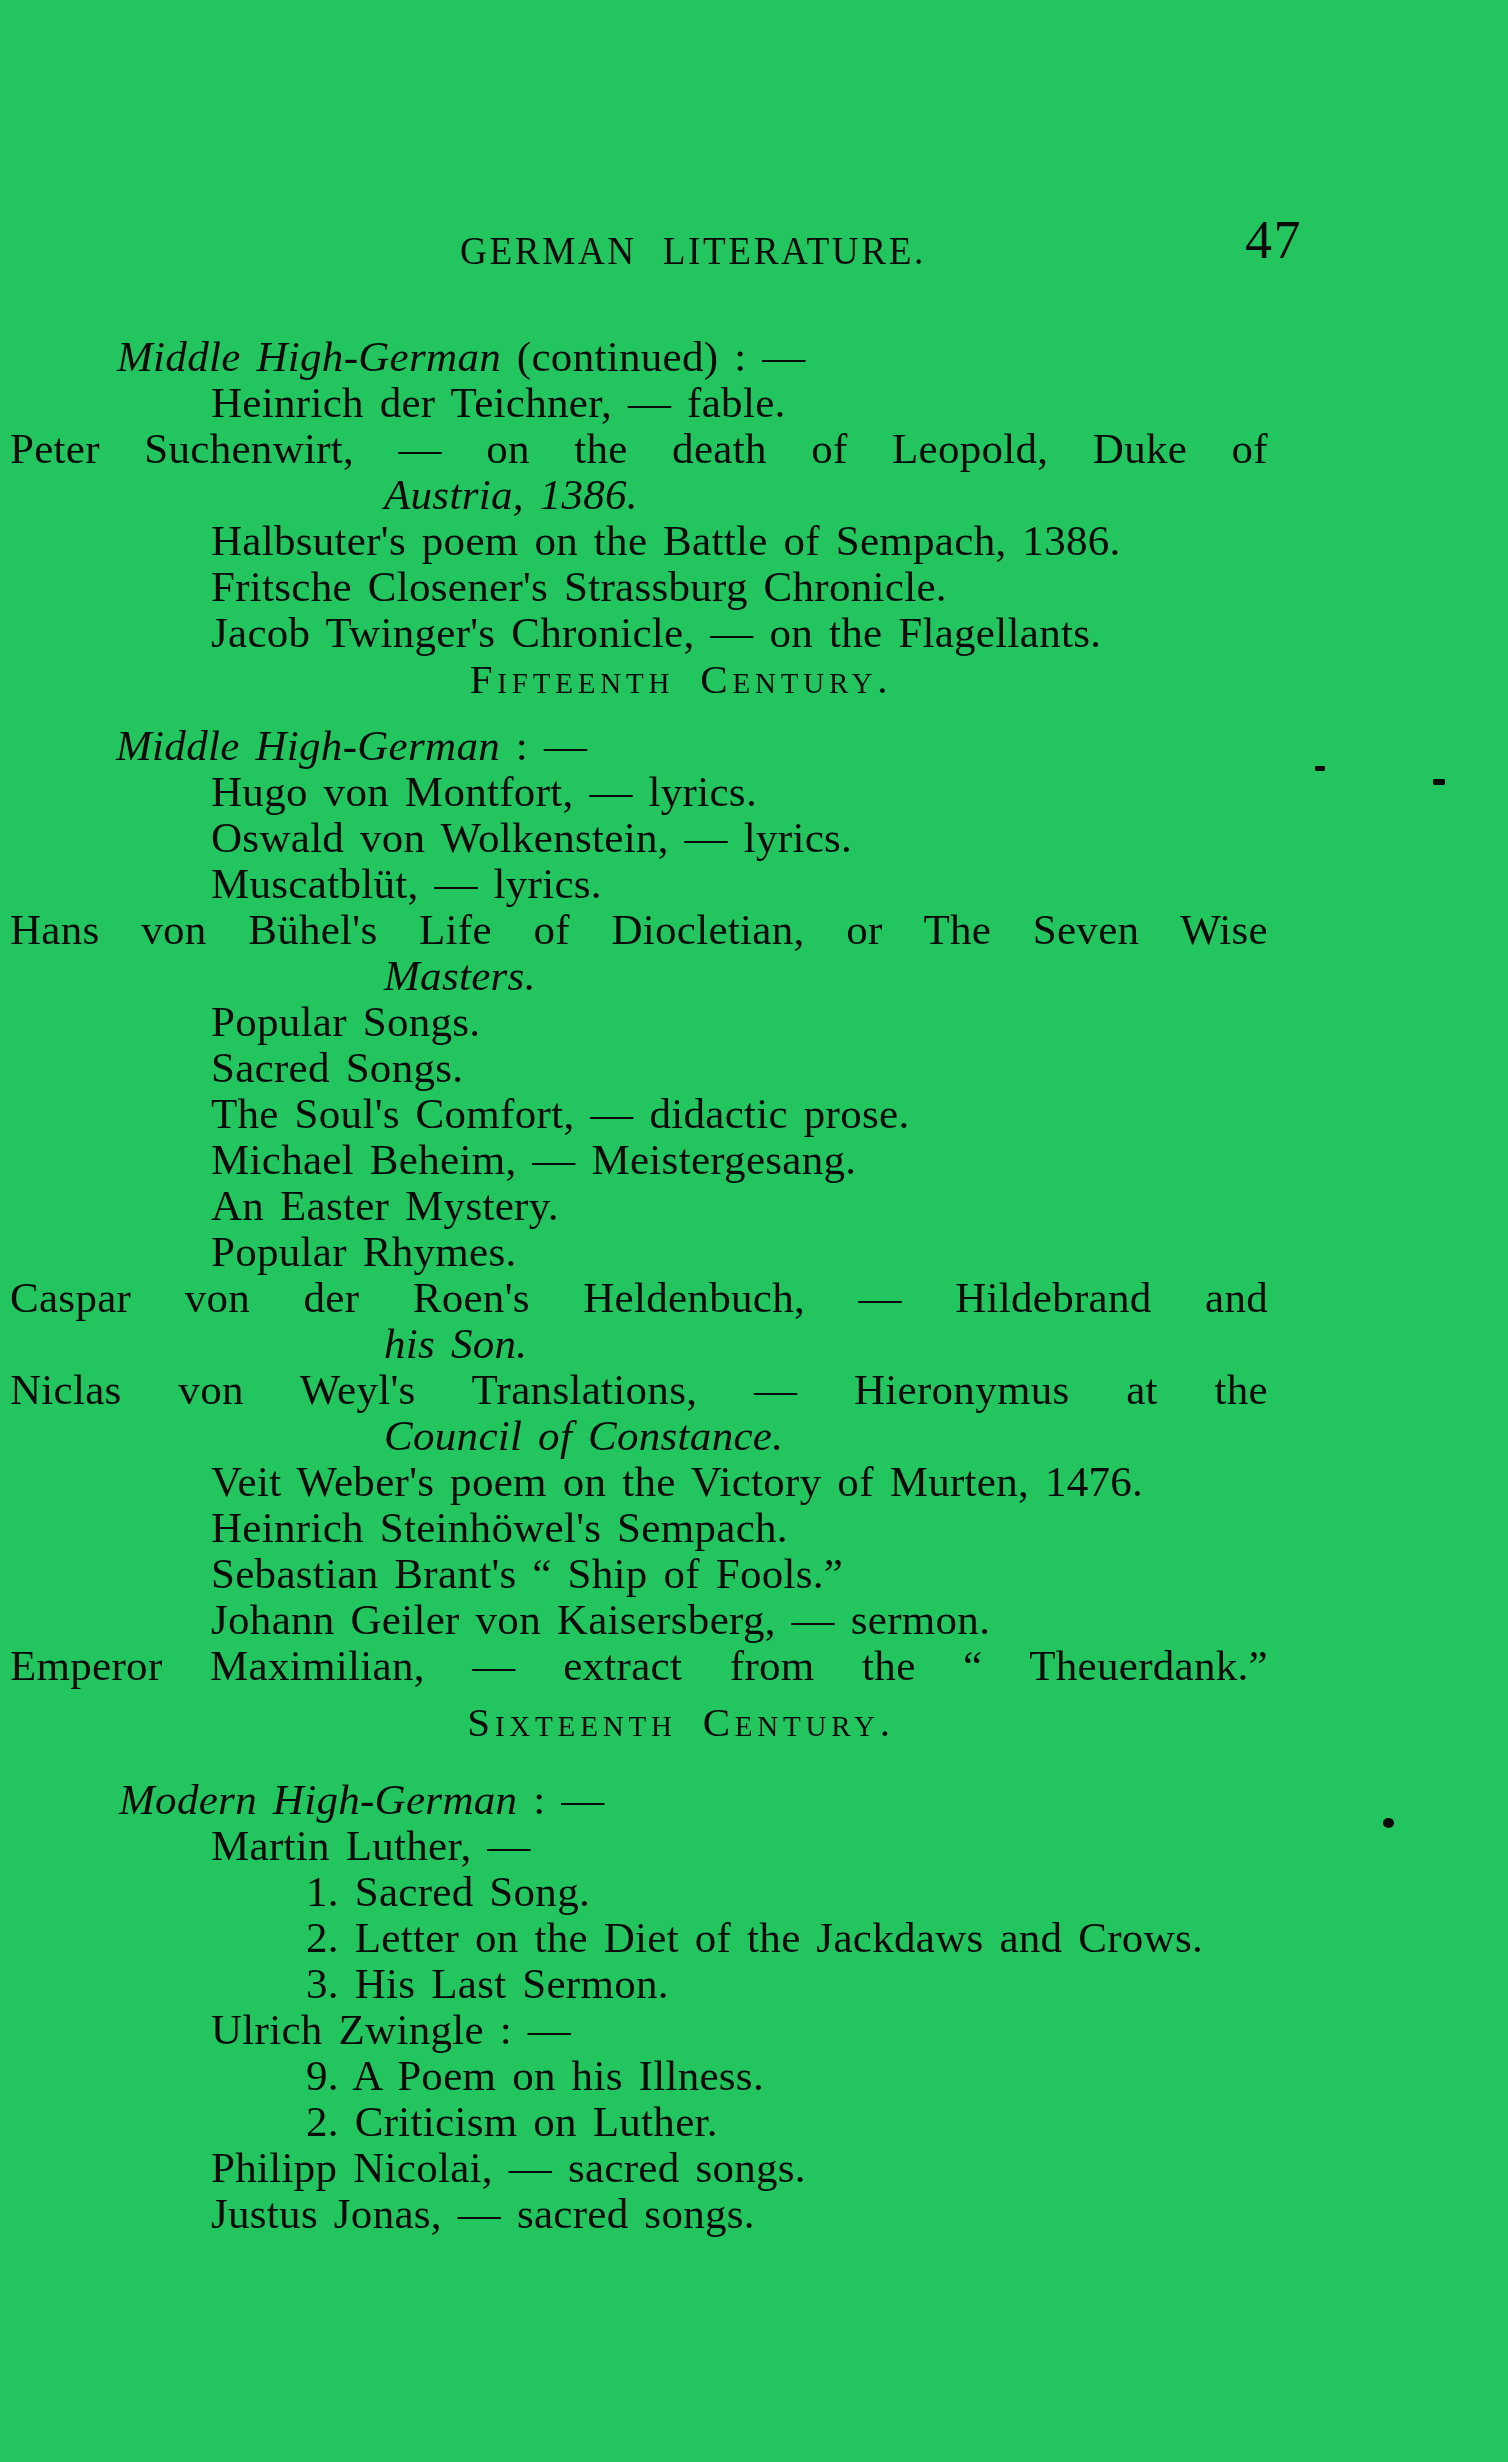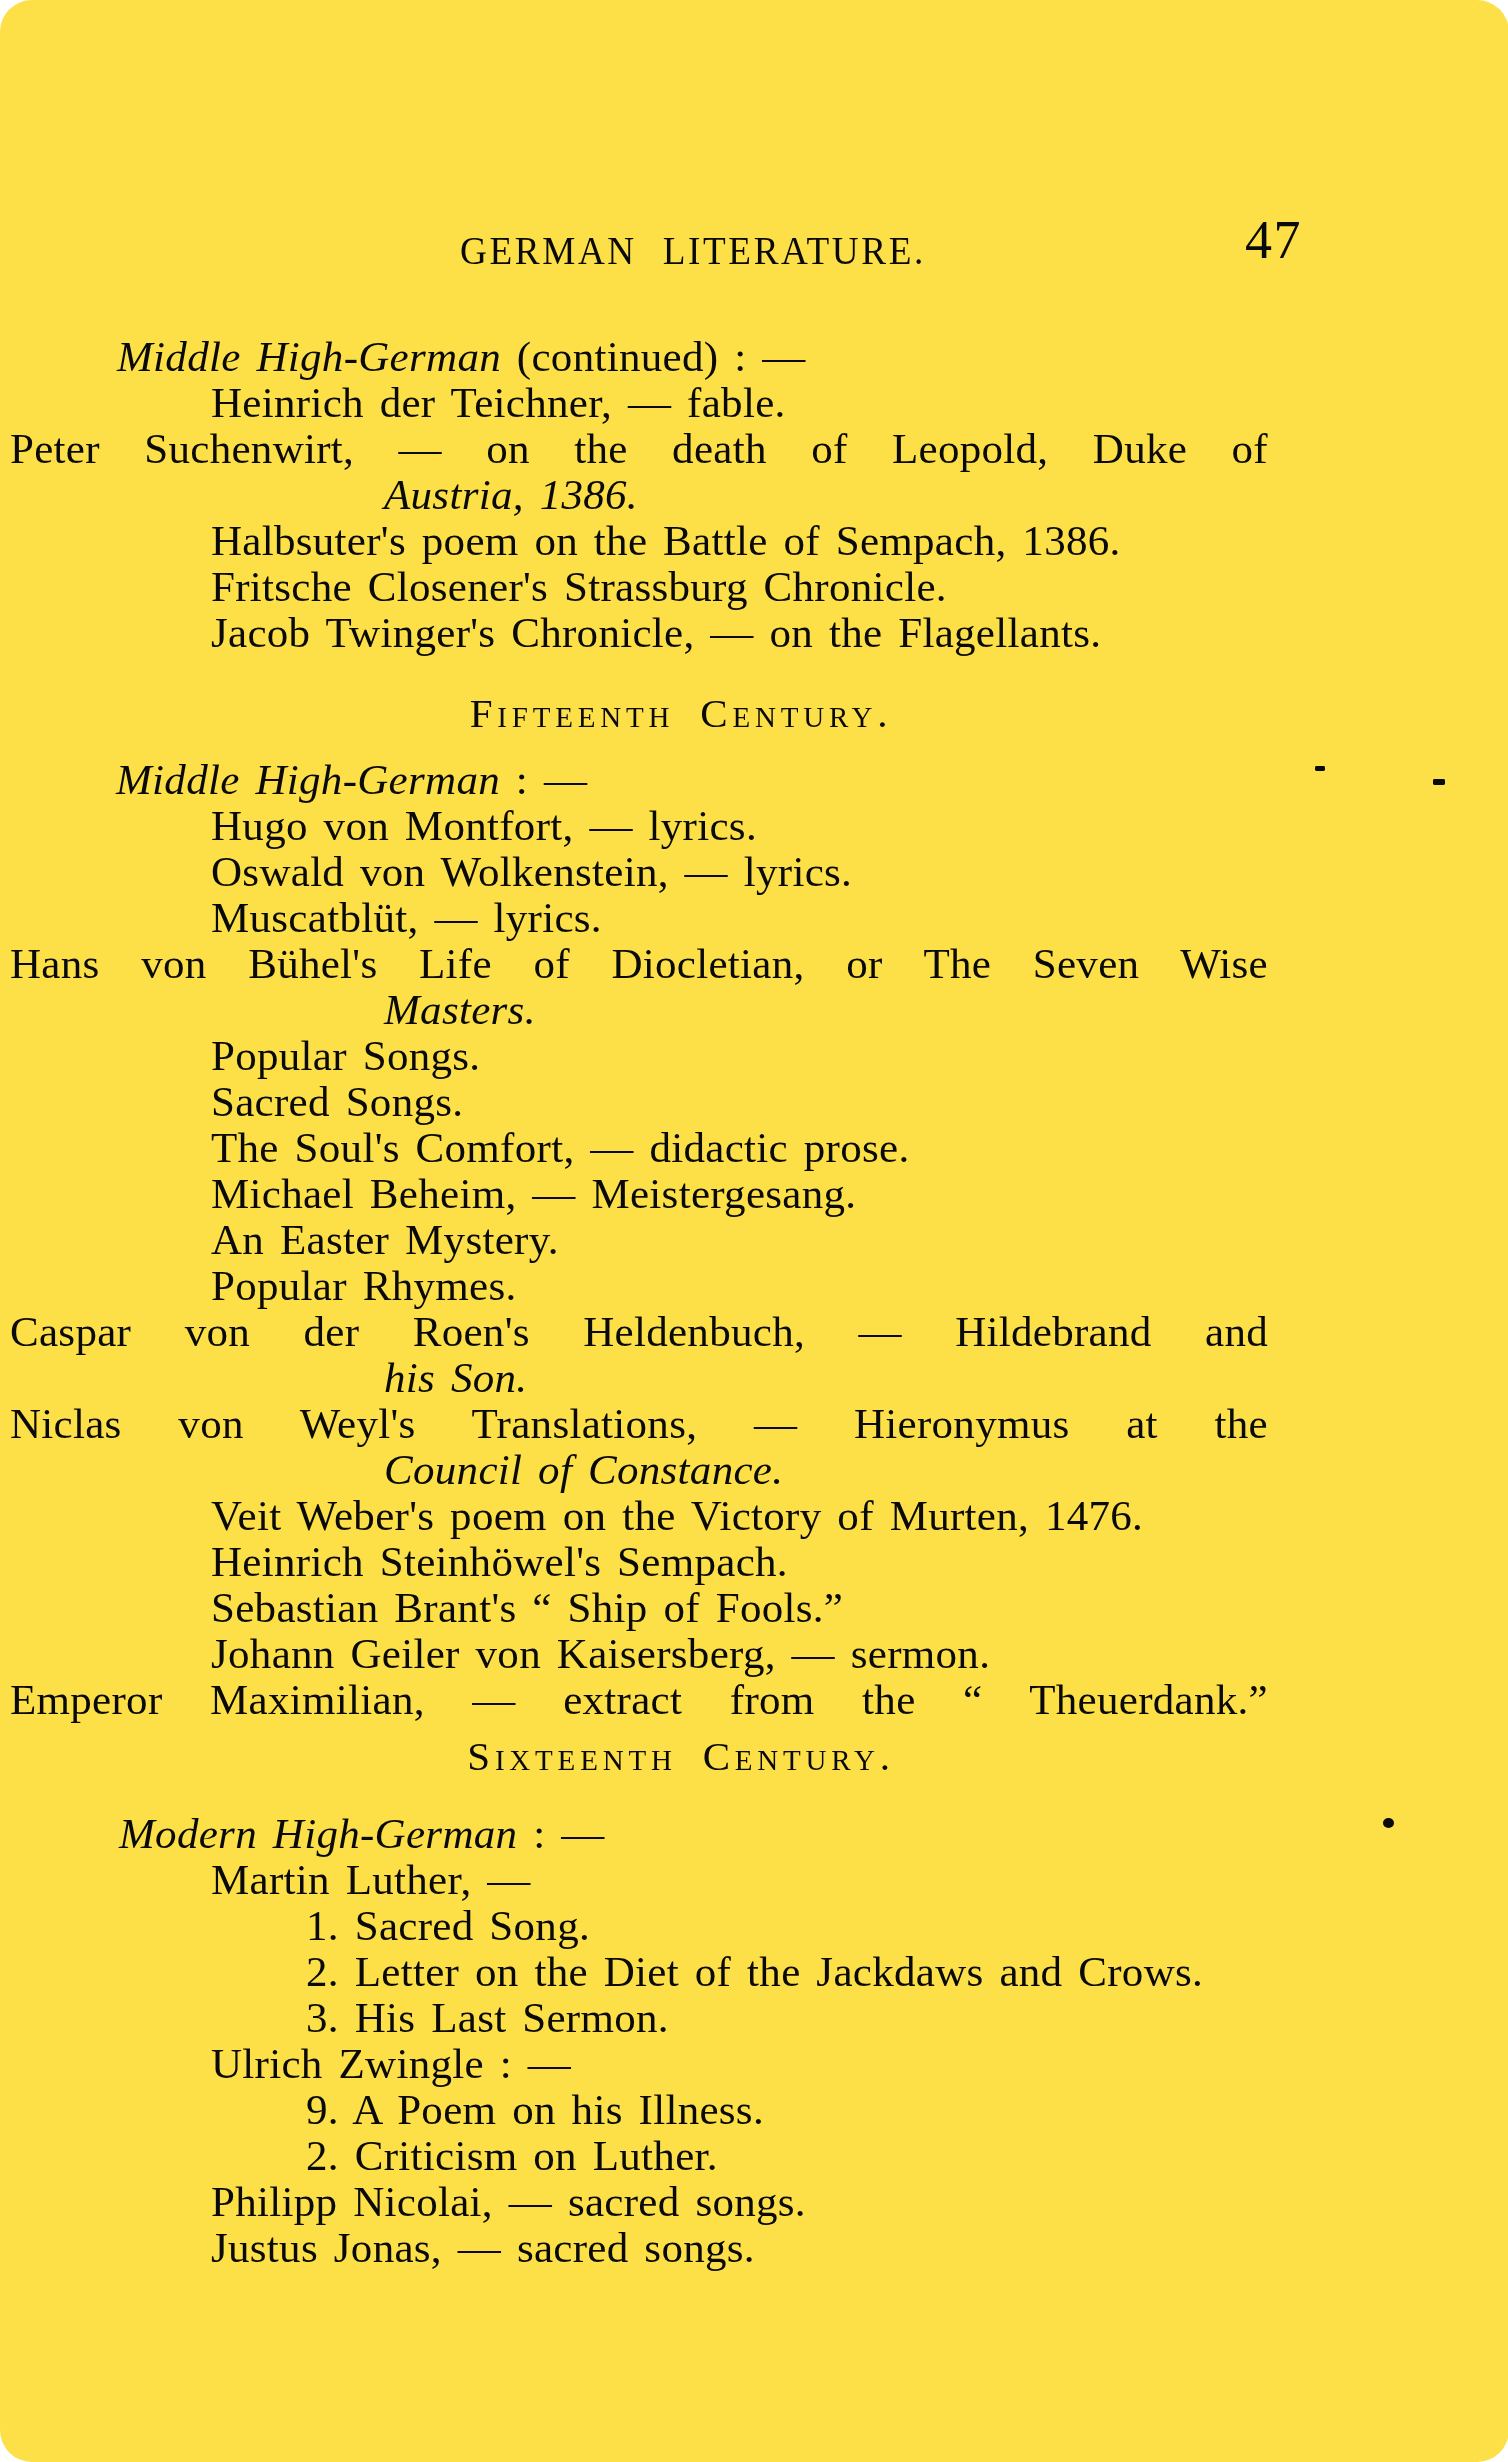--- a/index.html
+++ b/index.html
@@ -4,25 +4,24 @@
 <style>
   html, body {
     margin: 0;
     padding: 0;
     background: #ffffff;
   }
   .page {
     position: relative;
     width: 1509px;
     height: 2462px;
-    background: #fde047;
+    background: #22c55e;
     color: #0a0a0a;
     font-family: "Liberation Serif", "DejaVu Serif", serif;
     overflow: hidden;
-    border-radius: 32px;
   }
   
   .running-head {
     position: relative;
     height: 46px;
     margin-top: 223px;
   }
   .running-title {
     position: absolute;
     left: 460px;
@@ -68,21 +67,21 @@
     font-size: 41px;
     line-height: 46px;
     font-variant: small-caps;
     letter-spacing: 4.8px;
     word-spacing: 11px;
     text-align: center;
     padding-right: 147px;
   }
   
   .sec-0 .group-header { margin-top: 65px; }
-  .sec-1 .century-heading { margin-top: 34px; }
+  .sec-1 .century-heading { }
   .sec-1 .group-header { margin-top: 21.4px; margin-left: 116px; }
   .sec-2 .century-heading { margin-top: 9.6px; }
   .sec-2 .group-header { margin-top: 32px; margin-left: 119px; }
   
   .speck {
     position: absolute;
     background: #0a0a0a;
   }
   .speck-1 { left: 1315px; top: 766px; width: 10.3px; height: 4.8px; border-radius: 1.4px; }
   .speck-2 { left: 1433px; top: 779px; width: 11.7px; height: 5.5px; border-radius: 1.4px; }

